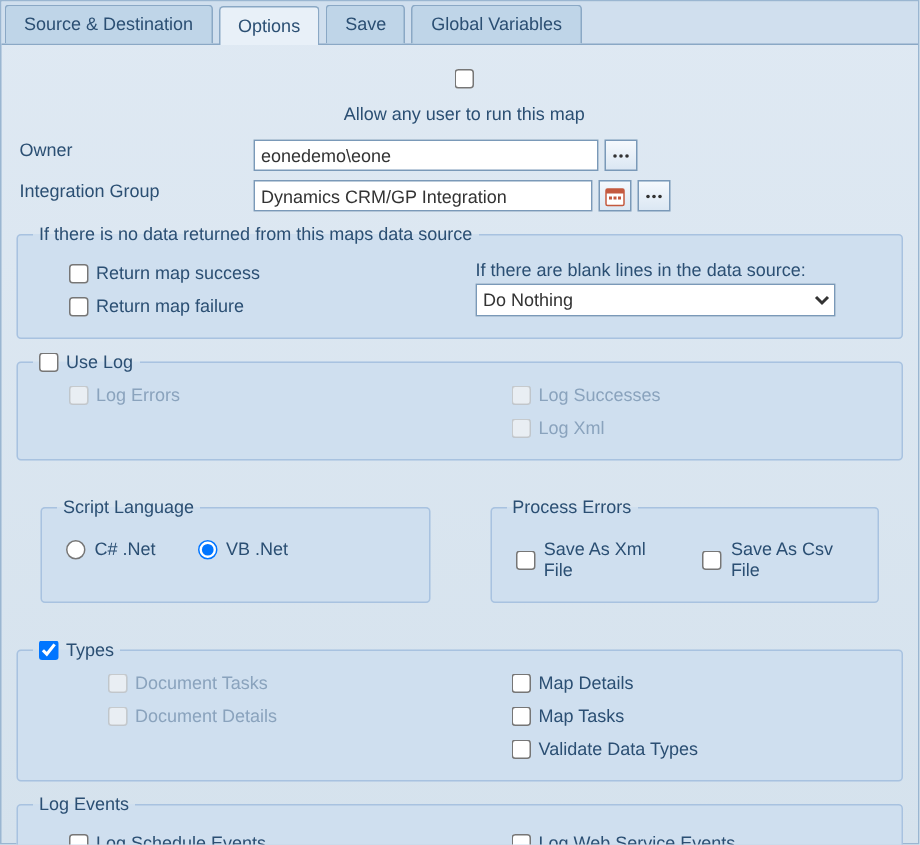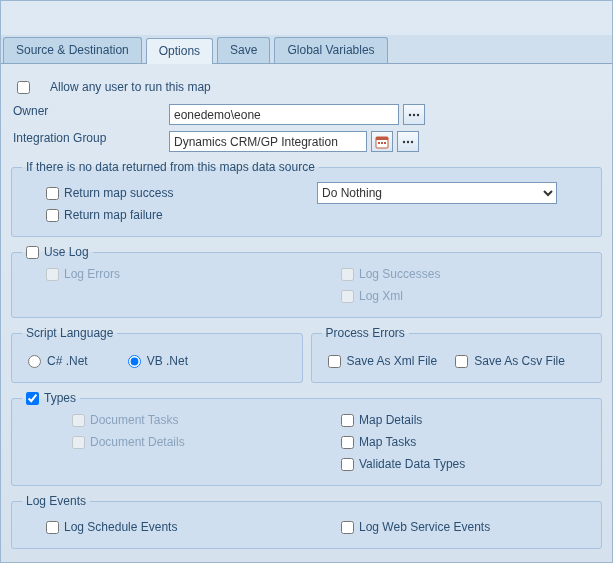--- a/index.html
+++ b/index.html
@@ -30,21 +30,20 @@
     width: 613px;
     height: 563px;
     background: linear-gradient(#dfe9f3, #d5e2ed);
     border: 1px solid var(--panel-border);
   }
   .tabs {
     display: flex;
     border-bottom: 1px solid var(--tab-border);
     background: #d0dfee;
     padding-top: 2px;
-    margin-top: 34px;
   }
   .tab {
     padding: 5px 12px 6px 12px;
     border: 1px solid var(--tab-border);
     border-bottom: none;
     margin-right: 2px;
     margin-left: 2px;
     border-radius: 3px 3px 0 0;
     background: var(--tab-inactive);
     cursor: default;
@@ -83,21 +82,21 @@
   }
   select {
     height: 22px;
     background: var(--input-bg);
     border: 1px solid var(--input-border);
     font-family: inherit;
     font-size: 12px;
     color: #333;
   }
   .owner-input { width: 230px; }
-  .ig-input { width: 198px; }
+  .ig-input { width: 226px; }
   .icon-btn {
     width: 22px;
     height: 21px;
     background: linear-gradient(#f5f9fd, #dbe7f3);
     border: 1px solid var(--btn-border);
     display: inline-flex;
     align-items: center;
     justify-content: center;
     cursor: default;
   }
@@ -143,32 +142,33 @@
     height: 13px;
   }
   input[type="checkbox"]:disabled + span,
   input[type="radio"]:disabled + span { color: var(--text-disabled); }
   .pair-groups {
     display: flex;
     gap: 8px;
     margin: 8px 2px;
   }
   .pair-groups fieldset.group {
-    margin: 0;
+    margin: 16px;
     flex: 1;
   }
   .allow-row {
     display: flex;
     align-items: center;
-    gap: 20px;
+    gap: 10px;
     padding: 6px 2px 10px 8px;
+    flex-direction: column;
   }
   .radio-row {
     display: flex;
-    gap: 40px;
+    gap: 28px;
     padding: 6px 0 4px 6px;
   }
   .radio-item { display: flex; align-items: center; gap: 6px; }
   .blank-select { width: 240px; }
   svg { display: block; }
 </style>
 </head>
 <body>
 
 <div class="page">
@@ -231,20 +231,21 @@
           <div class="check-row">
             <input type="checkbox" style="">
             <span>Return map success</span>
           </div>
           <div class="check-row">
             <input type="checkbox" style="">
             <span>Return map failure</span>
           </div>
         </div>
         <div class="col-right">
+          <div class="static-label">If there are blank lines in the data source:</div>
           <select class="blank-select">
             <option>Do Nothing</option>
           </select>
         </div>
       </div>
     </fieldset>
 
     <fieldset class="group" style="padding-top:4px;">
       <legend>
         <span class="legend-check">

